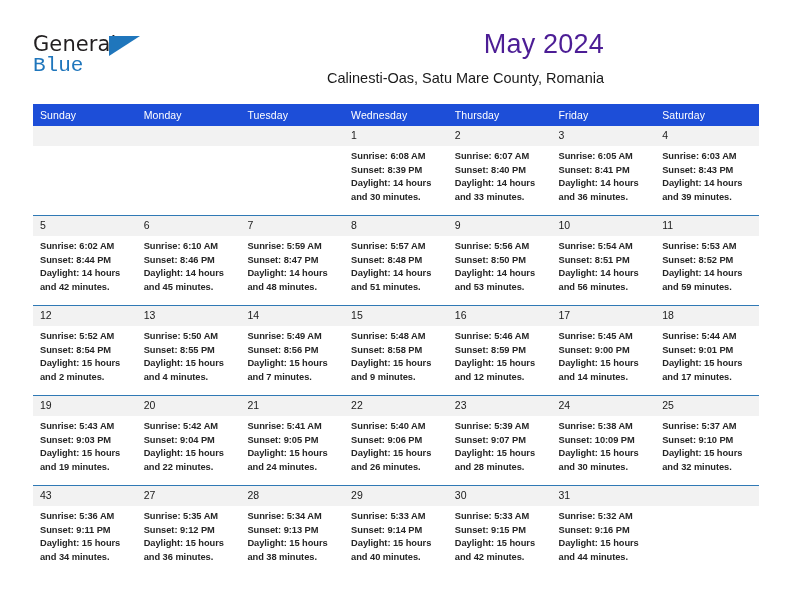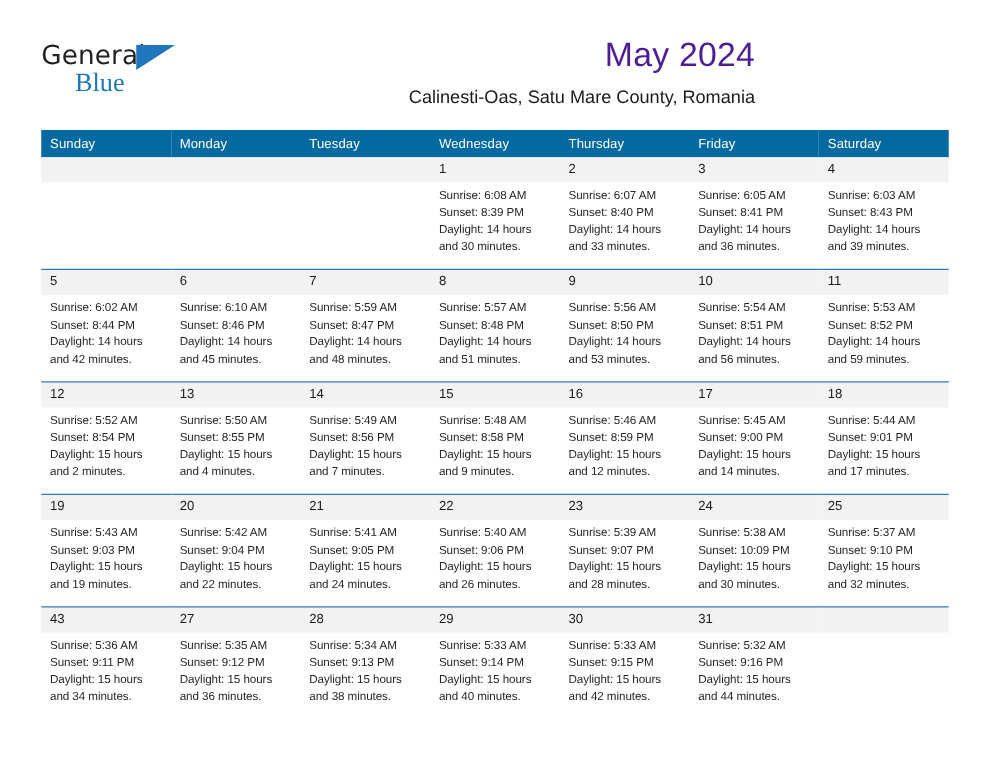--- a/index.html
+++ b/index.html
@@ -41,25 +41,24 @@
     letter-spacing: 0.1px;
     color: #221f20;
     font-family: "DejaVu Sans", sans-serif;
     font-weight: 400;
     line-height: 21px;
     display: block;
   }
   .logo-blue {
     font-size: 21px;
     color: #1f76bc;
-    font-family: Liberation Serif, serif;
+    font-family: Liberation Mono, monospace;
     font-weight: 400;
     line-height: 20px;
     display: block;
-    margin-left: 27px;
     margin-top: 1px;
   }
   .logo-triangle {
     position: absolute;
     left: 76px;
     top: 2px;
     width: 0;
     height: 0;
     border-left: 31px solid #1f76bc;
     border-bottom: 20px solid transparent;
@@ -90,21 +89,21 @@
   
   .calendar {
     position: absolute;
     left: 33px;
     top: 104px;
     width: 726px;
     border-collapse: collapse;
     table-layout: fixed;
   }
   .calendar th {
-    background: #0369a1;
+    background: #1d4ed8;
     color: #ffffff;
     font-size: 10.5px;
     font-weight: 400;
     text-align: left;
     padding: 5px 0 5px 7px;
     height: 11px;
     letter-spacing: 0.1px;
   }
   .calendar td {
     vertical-align: top;
@@ -125,20 +124,21 @@
     padding: 3px 0 4px 7px;
     height: 13px;
     box-sizing: content-box;
   }
   td.empty .daynum {
     background: #f2f2f2;
     color: transparent;
   }
   .lines {
     padding: 4px 6px 0 7px;
+    font-weight: bold;
   }
   .lines div {
     font-size: 9.3px;
     line-height: 13.6px;
     color: #262626;
     white-space: nowrap;
     letter-spacing: -0.05px;
   }
 </style>
 </head>

